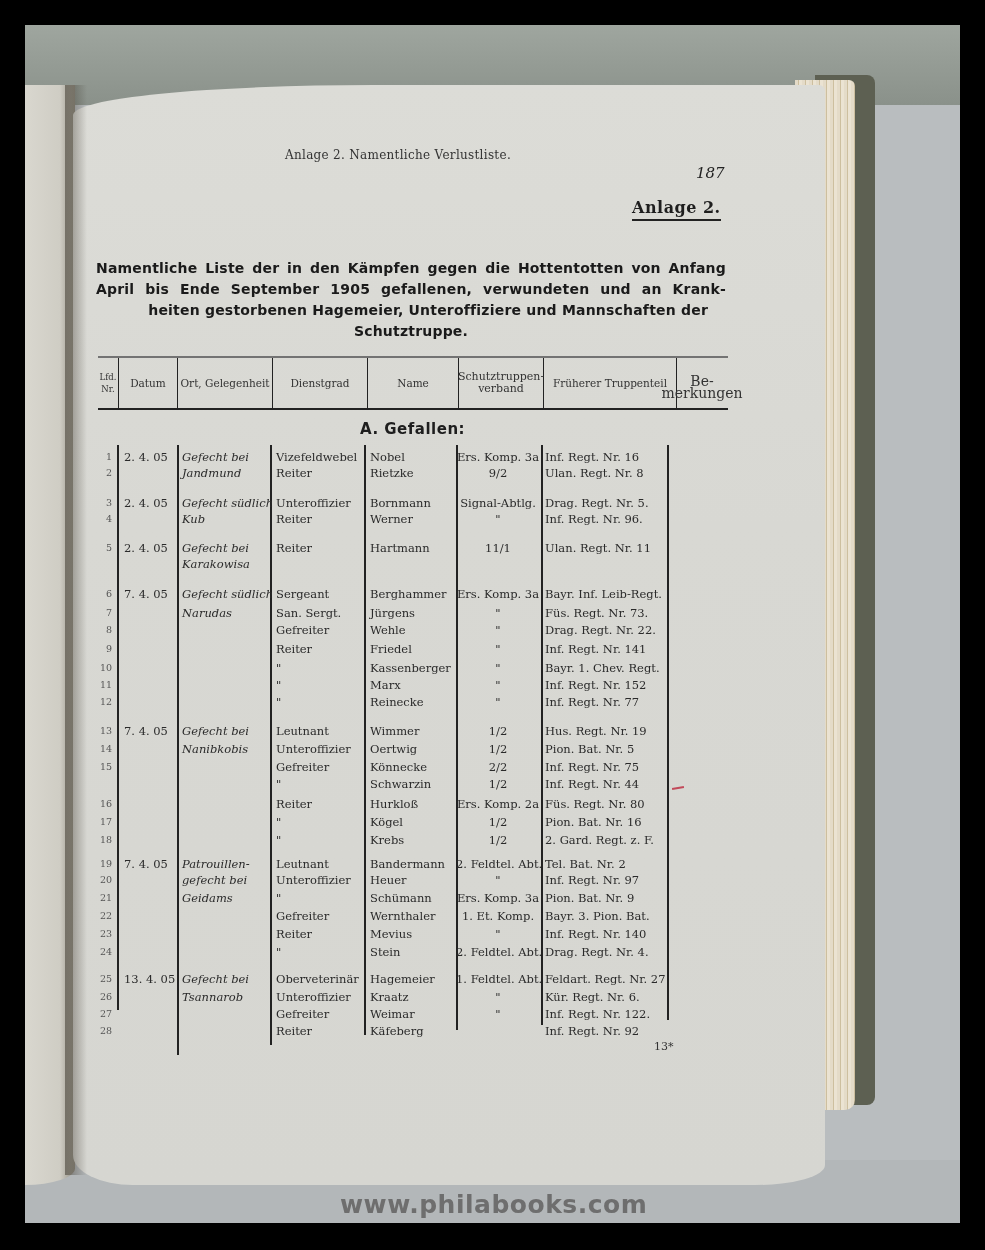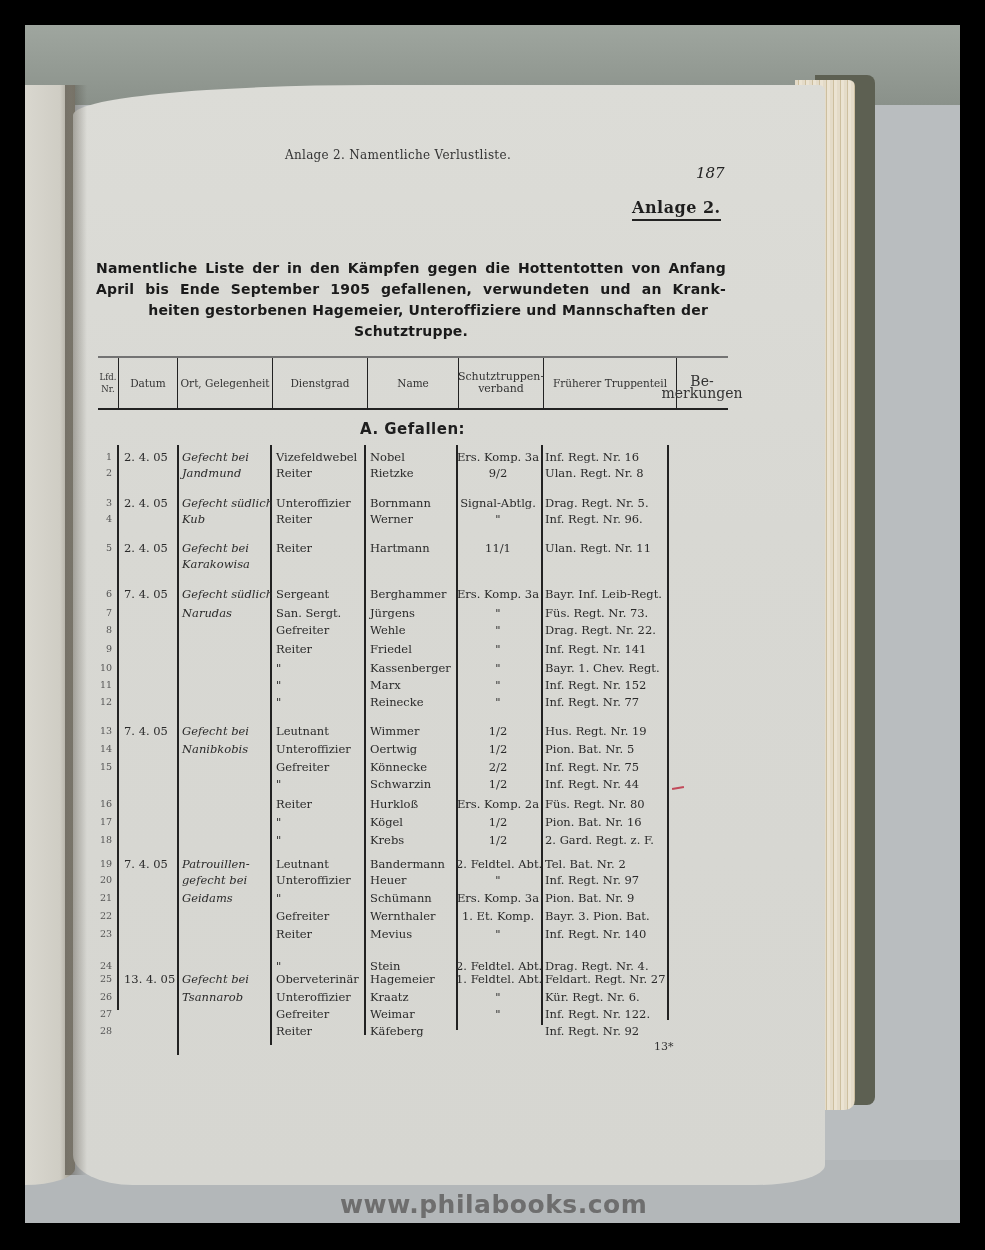--- a/index.html
+++ b/index.html
@@ -330,21 +330,21 @@
     </div>
     <div class="row" style="top: 480px; width: 575px;">
       <span class="c-nr">23</span>
       <span class="c-date"></span>
       <span class="c-ort"></span>
       <span class="c-rank">Reiter</span>
       <span class="c-name">Mevius</span>
       <span class="c-unit">"</span>
       <span class="c-prev">Inf. Regt. Nr. 140</span>
     </div>
-    <div class="row" style="top: 512px; width: 575px;">
+    <div class="row" style="top: 498px; width: 575px;">
       <span class="c-nr">24</span>
       <span class="c-date"></span>
       <span class="c-ort"></span>
       <span class="c-rank">"</span>
       <span class="c-name">Stein</span>
       <span class="c-unit">2. Feldtel. Abt.</span>
       <span class="c-prev">Drag. Regt. Nr. 4.</span>
     </div>
     <div class="row" style="top: 525px; width: 575px;">
       <span class="c-nr">25</span>

